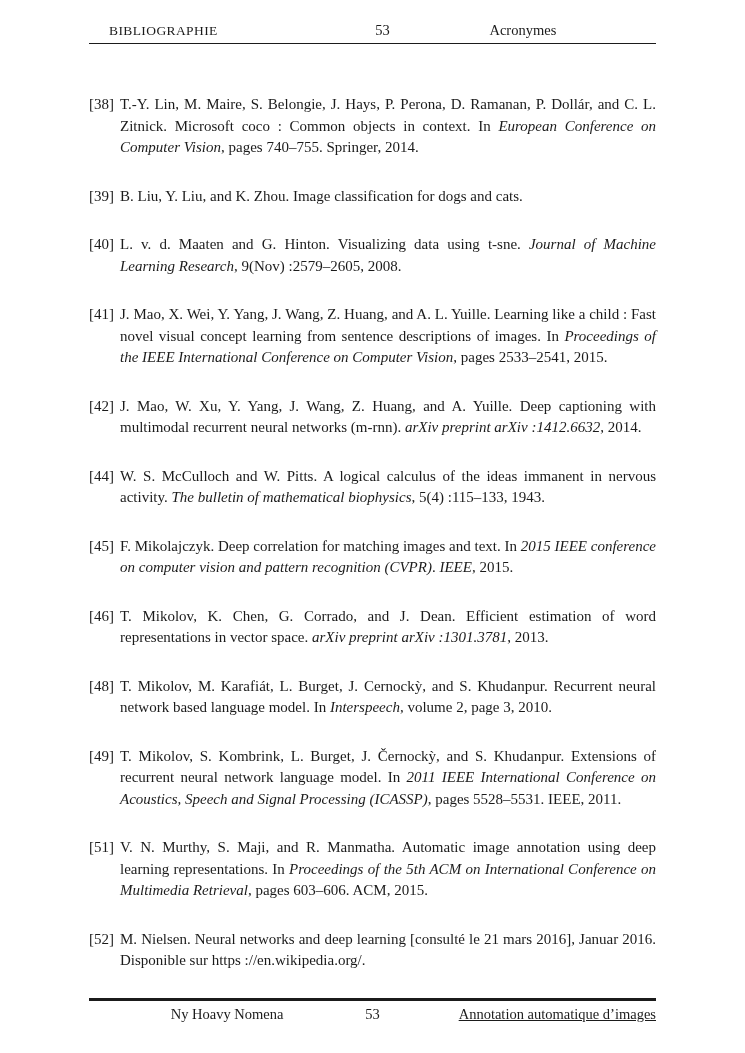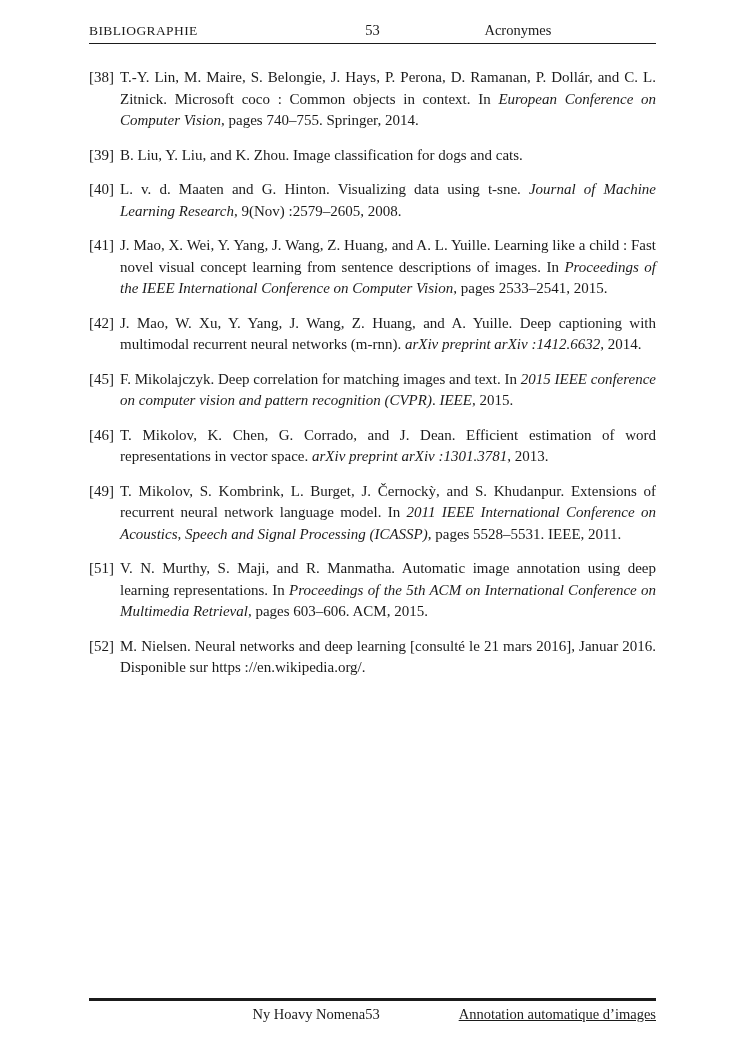--- a/index.html
+++ b/index.html
@@ -25,21 +25,21 @@
   
   .running-header {
     position: absolute;
     top: 22px;
     left: 0;
     width: 100%;
     display: flex;
     align-items: baseline;
     font-size: 14.5px;
   }
-  .running-header .hl { flex: 1; text-align: left; letter-spacing: 0.4px; font-size: 13.5px; }
+  .running-header .hl { flex: 1; text-align: left; letter-spacing: 0.4px; font-size: 13.5px; margin-left: 20px; }
   .running-header .hc { flex: 0 0 auto; text-align: center; }
   .running-header .hr { flex: 1; text-align: center; }
   .header-rule {
     position: absolute;
     top: 43px;
     left: 0;
     width: 100%;
     height: 1px;
     background: #1b1b1b;
   }
@@ -49,20 +49,21 @@
     top: 67px;
     left: 0;
     width: 100%;
     font-size: 15px;
     line-height: 21.5px;
   }
   .bib-entry {
     position: relative;
     padding-left: 31px;
     margin-bottom: 13px;
+    margin-top: 27px;
   }
   .bib-label {
     position: absolute;
     left: 0;
     top: 0;
   }
   .bib-body {
     text-align: justify;
   }
   .bib-body i { font-style: italic; }
@@ -77,21 +78,21 @@
   }
   .running-footer {
     position: absolute;
     top: 1006px;
     left: 0;
     width: 100%;
     display: flex;
     align-items: baseline;
     font-size: 14.5px;
   }
-  .running-footer .fl { flex: 1; text-align: right; }
+  .running-footer .fl { flex: 1; text-align: center; }
   .running-footer .fc { flex: 0 0 auto; text-align: center; }
   .running-footer .fr { flex: 1; text-align: right; text-decoration: underline; }
 </style>
 </head>
 <body>
 
 <div class="page">
 
   <div class="running-header">
     <span class="hl">BIBLIOGRAPHIE</span>
@@ -115,26 +116,34 @@
   </div>
       <div class="bib-entry">
     <span class="bib-label">[41]</span>
     <div class="bib-body"><span>J. Mao, X. Wei, Y. Yang, J. Wang, Z. Huang, and A. L. Yuille. Learning like a child : Fast novel visual concept learning from sentence descriptions of images. In </span><i>Proceedings of the IEEE International Conference on Computer Vision</i><span>, pages 2533–2541, 2015.</span></div>
   </div>
       <div class="bib-entry">
     <span class="bib-label">[42]</span>
     <div class="bib-body"><span>J. Mao, W. Xu, Y. Yang, J. Wang, Z. Huang, and A. Yuille. Deep captioning with multimodal recurrent neural networks (m-rnn). </span><i>arXiv preprint arXiv :1412.6632</i><span>, 2014.</span></div>
   </div>
       <div class="bib-entry">
+    <span class="bib-label">[44]</span>
+    <div class="bib-body"><span>W. S. McCulloch and W. Pitts. A logical calculus of the ideas immanent in nervous activity. </span><i>The bulletin of mathematical biophysics</i><span>, 5(4) :115–133, 1943.</span></div>
+  </div>
+      <div class="bib-entry">
     <span class="bib-label">[45]</span>
     <div class="bib-body"><span>F. Mikolajczyk. Deep correlation for matching images and text. In </span><i>2015 IEEE conference on computer vision and pattern recognition (CVPR)</i><span>. </span><i>IEEE</i><span>, 2015.</span></div>
   </div>
       <div class="bib-entry">
     <span class="bib-label">[46]</span>
     <div class="bib-body"><span>T. Mikolov, K. Chen, G. Corrado, and J. Dean. Efficient estimation of word representations in vector space. </span><i>arXiv preprint arXiv :1301.3781</i><span>, 2013.</span></div>
+  </div>
+      <div class="bib-entry">
+    <span class="bib-label">[48]</span>
+    <div class="bib-body"><span>T. Mikolov, M. Karafiát, L. Burget, J. Cernockỳ, and S. Khudanpur. Recurrent neural network based language model. In </span><i>Interspeech</i><span>, volume 2, page 3, 2010.</span></div>
   </div>
       <div class="bib-entry">
     <span class="bib-label">[49]</span>
     <div class="bib-body"><span>T. Mikolov, S. Kombrink, L. Burget, J. Černockỳ, and S. Khudanpur. Extensions of recurrent neural network language model. In </span><i>2011 IEEE International Conference on Acoustics, Speech and Signal Processing (ICASSP)</i><span>, pages 5528–5531. IEEE, 2011.</span></div>
   </div>
       <div class="bib-entry">
     <span class="bib-label">[51]</span>
     <div class="bib-body"><span>V. N. Murthy, S. Maji, and R. Manmatha. Automatic image annotation using deep learning representations. In </span><i>Proceedings of the 5th ACM on International Conference on Multimedia Retrieval</i><span>, pages 603–606. ACM, 2015.</span></div>
   </div>
       <div class="bib-entry">

